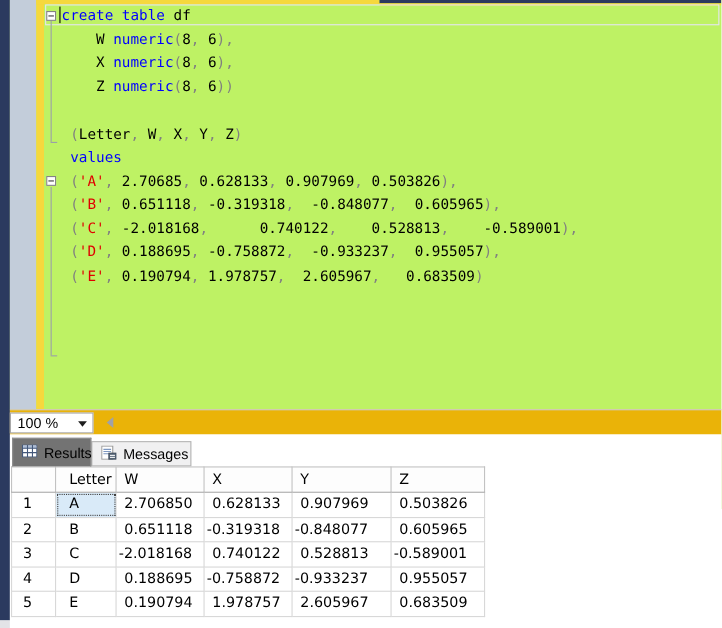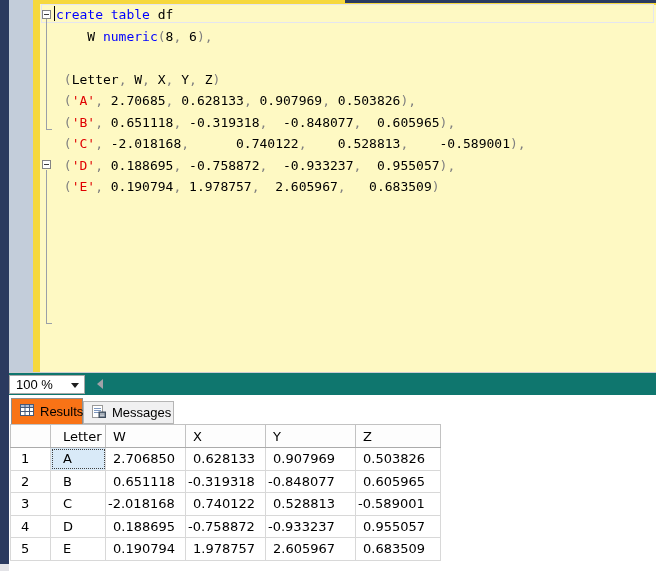--- a/index.html
+++ b/index.html
@@ -3,57 +3,57 @@
 <meta charset="utf-8">
 <style>
   html,body{margin:0;padding:0;}
   .screen{position:relative;width:656px;height:571px;background:#ffffff;overflow:hidden;
           font-family:"Liberation Sans",sans-serif;color:#000;}
   
   .left-strip{position:absolute;left:0;top:0;width:9px;height:564px;background:#2b3a5f;}
   .left-strip-foot{position:absolute;left:0;top:564px;width:9px;height:7px;background:#e3e3e7;}
 
   
-  .editor{position:absolute;left:9px;top:0;width:647px;height:372px;background:#fef9c3;overflow:hidden;}
+  .editor{position:absolute;left:9px;top:0;width:647px;height:372px;background:#bef264;overflow:hidden;}
   .gutter{position:absolute;left:0;top:0;width:24px;height:100%;background:#c3cdda;}
   .change-bar{position:absolute;left:24px;top:0;width:7px;height:100%;background:#f6d83d;}
   .top-yellow{position:absolute;left:24px;top:0;width:312px;height:4px;background:#f6d83d;}
   .top-navy{position:absolute;left:336px;top:0;right:0;height:3px;background:#2b3a5f;}
   .top-navy-under{position:absolute;left:336px;top:3px;right:0;height:2px;background:#f6d83d;}
   .current-line{position:absolute;left:32px;top:4px;right:2px;height:17px;border:1px solid #e4e5f0;}
   .code{position:absolute;left:47px;top:4px;font:13px/21.5px "DejaVu Sans Mono",monospace;}
   .code-line{height:21.5px;white-space:pre;}
   .tk-kw{color:#0000ff;}
   .tk-pl{color:#000000;}
   .tk-op{color:#808080;}
   .tk-str{color:#e00000;}
   .caret{position:absolute;left:45px;top:6px;width:1px;height:15px;background:#000;}
   .fold-box{position:absolute;left:33px;width:9px;height:9px;background:#fff;border:1px solid #848484;box-sizing:border-box;}
   .fold-box::after{content:"";position:absolute;left:1px;right:1px;top:3px;height:1px;background:#3c3c3c;}
   .fold-line{position:absolute;left:37px;width:1px;background:#9aa0a8;}
   .fold-tick{position:absolute;left:37px;width:6px;height:1px;background:#9aa0a8;}
 
   
-  .zoom-row{position:absolute;left:9px;top:372px;right:0;height:23px;background:#0f766e;
+  .zoom-row{position:absolute;left:9px;top:372px;right:0;height:23px;background:#eab308;
             border-top:1px solid #cdcdd2;box-sizing:border-box;text-align:center;}
   .zoom-combo{position:absolute;left:0;top:2px;width:76px;height:19px;background:#fff;
               border:1px solid #a8a8a8;box-sizing:border-box;display:flex;align-items:center;
               padding-left:6px;font-size:13px;}
   .combo-arrow{position:absolute;right:5px;top:7px;width:0;height:0;
                border-left:4px solid transparent;border-right:4px solid transparent;
                border-top:5px solid #1e1e1e;}
   .scroll-left{position:absolute;left:88px;top:6px;width:0;height:0;
                border-top:5px solid transparent;border-bottom:5px solid transparent;
                border-right:6px solid #a0a1a8;}
 
   
   .results-pane{position:absolute;left:9px;top:395px;right:0;bottom:0;background:#fff;}
   .tab{position:absolute;display:flex;align-items:center;gap:6px;box-sizing:border-box;
        font-size:13px;padding-left:8px;cursor:default;}
-  .tab-results{left:2px;top:3px;width:72px;height:26px;background:#f97316;
+  .tab-results{left:2px;top:3px;width:72px;height:26px;background:#737373;
                border:1px solid #8f8f8f;border-bottom:none;z-index:2;}
   .tab-messages{left:74px;top:6px;width:91px;height:23px;background:#f0f0f1;
                 border:1px solid #b5b5b5;z-index:1;align-items:center;}
   .grid{position:absolute;left:1px;top:29px;border-collapse:collapse;table-layout:fixed;
         font-family:"DejaVu Sans","Liberation Sans",sans-serif;font-size:13px;}
   .grid th{height:22px;font-weight:normal;text-align:left;background:#fdfdfd;
            border:1px solid #c2c2c2;border-bottom:1px solid #ababab;padding:0 0 0 7px;overflow:hidden;}
   .grid td{height:21.5px;border:1px solid #d8d8d8;padding:0 0 0 7px;overflow:hidden;background:#fff;}
   .grid th.corner, .grid td.rownum{padding-left:10px;}
   .grid th.letter-h, .grid td.letter{padding-left:12px;}
@@ -72,22 +72,25 @@
   <div class="editor">
     <div class="gutter"></div>
     <div class="change-bar"></div>
     <div class="top-yellow"></div>
     <div class="top-navy"></div>
     <div class="top-navy-under"></div>
     <div class="current-line"></div>
     <div class="code" id="code">
         <div class="code-line"><span class="tk-kw">create table</span><span class="tk-pl"> df</span></div>
         <div class="code-line"><span class="tk-pl">    W </span><span class="tk-kw">numeric</span><span class="tk-op">(</span><span class="tk-pl">8</span><span class="tk-op">,</span><span class="tk-pl"> 6</span><span class="tk-op">),</span></div>
+        <div class="code-line"><span class="tk-pl">    X </span><span class="tk-kw">numeric</span><span class="tk-op">(</span><span class="tk-pl">8</span><span class="tk-op">,</span><span class="tk-pl"> 6</span><span class="tk-op">),</span></div>
+        <div class="code-line"><span class="tk-pl">    Z </span><span class="tk-kw">numeric</span><span class="tk-op">(</span><span class="tk-pl">8</span><span class="tk-op">,</span><span class="tk-pl"> 6</span><span class="tk-op">))</span></div>
         <div class="code-line"></div>
         <div class="code-line"><span class="tk-pl"> </span><span class="tk-op">(</span><span class="tk-pl">Letter</span><span class="tk-op">,</span><span class="tk-pl"> W</span><span class="tk-op">,</span><span class="tk-pl"> X</span><span class="tk-op">,</span><span class="tk-pl"> Y</span><span class="tk-op">,</span><span class="tk-pl"> Z</span><span class="tk-op">)</span></div>
+        <div class="code-line"><span class="tk-pl"> </span><span class="tk-kw">values</span></div>
         <div class="code-line"><span class="tk-pl"> </span><span class="tk-op">(</span><span class="tk-str">'A'</span><span class="tk-op">,</span><span class="tk-pl"> 2.70685</span><span class="tk-op">,</span><span class="tk-pl"> 0.628133</span><span class="tk-op">,</span><span class="tk-pl"> 0.907969</span><span class="tk-op">,</span><span class="tk-pl"> 0.503826</span><span class="tk-op">),</span></div>
         <div class="code-line"><span class="tk-pl"> </span><span class="tk-op">(</span><span class="tk-str">'B'</span><span class="tk-op">,</span><span class="tk-pl"> 0.651118</span><span class="tk-op">,</span><span class="tk-pl"> -0.319318</span><span class="tk-op">,</span><span class="tk-pl">  -0.848077</span><span class="tk-op">,</span><span class="tk-pl">  0.605965</span><span class="tk-op">),</span></div>
         <div class="code-line"><span class="tk-pl"> </span><span class="tk-op">(</span><span class="tk-str">'C'</span><span class="tk-op">,</span><span class="tk-pl"> -2.018168</span><span class="tk-op">,</span><span class="tk-pl">      0.740122</span><span class="tk-op">,</span><span class="tk-pl">    0.528813</span><span class="tk-op">,</span><span class="tk-pl">    -0.589001</span><span class="tk-op">),</span></div>
         <div class="code-line"><span class="tk-pl"> </span><span class="tk-op">(</span><span class="tk-str">'D'</span><span class="tk-op">,</span><span class="tk-pl"> 0.188695</span><span class="tk-op">,</span><span class="tk-pl"> -0.758872</span><span class="tk-op">,</span><span class="tk-pl">  -0.933237</span><span class="tk-op">,</span><span class="tk-pl">  0.955057</span><span class="tk-op">),</span></div>
         <div class="code-line"><span class="tk-pl"> </span><span class="tk-op">(</span><span class="tk-str">'E'</span><span class="tk-op">,</span><span class="tk-pl"> 0.190794</span><span class="tk-op">,</span><span class="tk-pl"> 1.978757</span><span class="tk-op">,</span><span class="tk-pl">  2.605967</span><span class="tk-op">,</span><span class="tk-pl">   0.683509</span><span class="tk-op">)</span></div>
         <div class="code-line"></div>
         <div class="code-line"></div>
         <div class="code-line"></div>
       </div>
     <div class="caret"></div>

